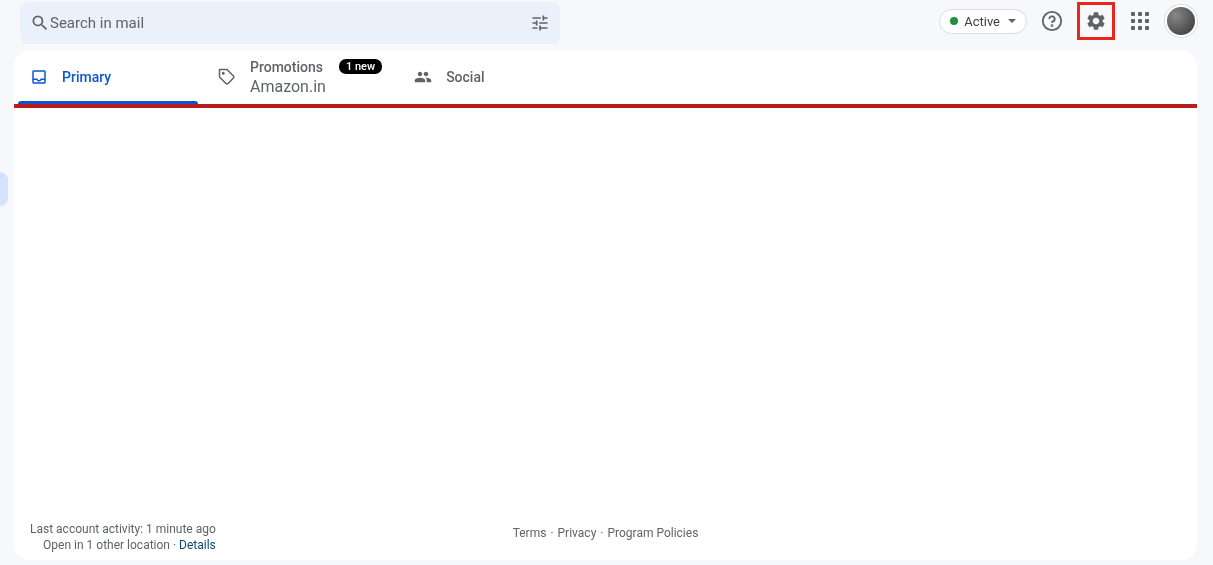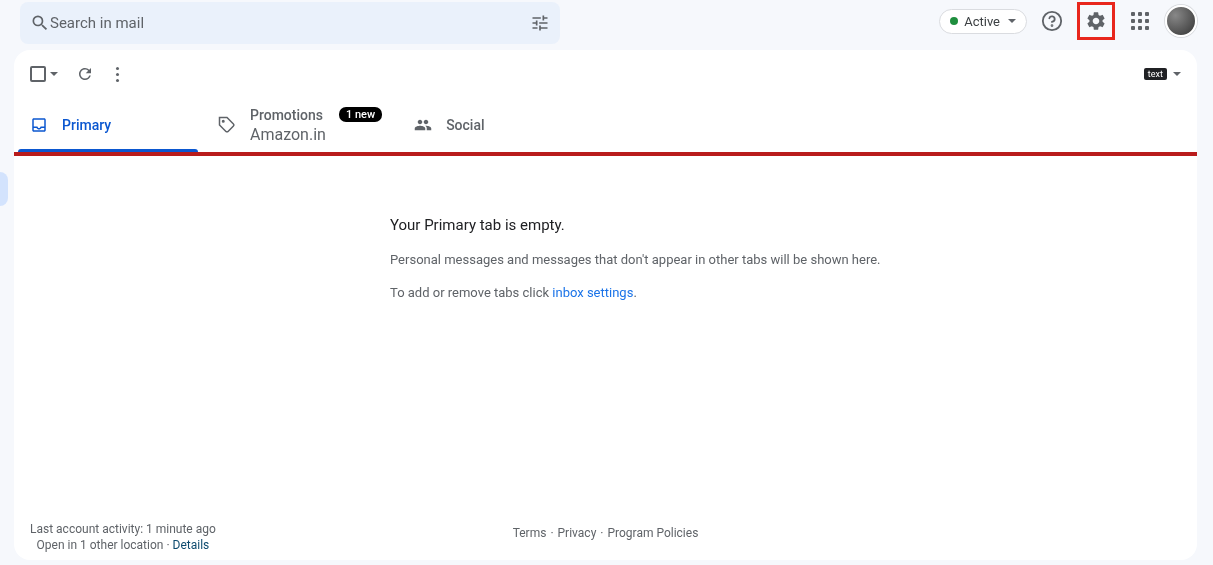--- a/index.html
+++ b/index.html
@@ -48,21 +48,21 @@
     .empty-body a { color: #1a73e8; text-decoration: none; cursor: pointer; }
     
     .footer { position: absolute; bottom: 0; left: 0; right: 0; padding: 8px 16px; display: flex; align-items: flex-end; justify-content: space-between; font-size: 12px; color: #5f6368; }
     .footer-left { display: flex; flex-direction: column; gap: 4px; }
     .storage-bar { width: 170px; height: 4px; background: #e8eaed; border-radius: 2px; overflow: hidden; }
     .storage-fill { height: 100%; background: #202124; width: 12px; }
     .storage-row { display: flex; align-items: center; gap: 8px; }
     .ext-icon { color: #5f6368; cursor: pointer; display: flex; }
     .footer-center { display: flex; gap: 4px; position: absolute; left: 50%; transform: translateX(-50%); bottom: 20px; align-items: flex-end; }
     .footer-center a { color: #5f6368; text-decoration: none; cursor: pointer; }
-    .footer-right { text-align: center; display: flex; flex-direction: column; gap: 2px; }
+    .footer-right { text-align: right; display: flex; flex-direction: column; gap: 2px; }
     .footer-right a { color: #0c4a6e; text-decoration: none; cursor: pointer; }
     
     .sliver { position: absolute; left: 0; top: 172px; width: 8px; height: 34px; background: #d3e3fd; border-radius: 0 17px 17px 0; }
     svg { display: block; }
   </style>
 </head>
 <body>
 
 <div class="sliver"></div>
 
@@ -110,42 +110,20 @@
           <span></span>
           <span></span>
           <span></span>
       </div>
     </div>
     <div class="avatar"></div>
   </div>
 </div>
 
 <div class="main">
-  <div class="toolbar">
-    <div class="toolbar-left">
-      <div class="select-all">
-        <div class="checkbox-box"></div>
-        <span class="dropdown-arrow"></span>
-      </div>
-      <div class="refresh-btn">
-        <svg width="18" height="18" viewBox="0 0 24 24" fill="currentColor">
-            <path d="M17.65 6.35A7.958 7.958 0 0012 4c-4.42 0-7.99 3.58-7.99 8s3.57 8 7.99 8c3.73 0 6.84-2.55 7.73-6h-2.08A5.99 5.99 0 0112 18c-3.31 0-6-2.69-6-6s2.69-6 6-6c1.66 0 3.14.69 4.22 1.78L13 11h7V4l-2.35 2.35z"></path>
-          </svg>
-      </div>
-      <div class="more-btn">
-        <span></span>
-          <span></span>
-          <span></span>
-      </div>
-    </div>
-    <div class="lang-toggle">
-      <span class="lang-badge">text</span>
-      <span class="dropdown-arrow"></span>
-    </div>
-  </div>
 
   <div class="tabs">
     <div class="tab active">
       <svg width="18" height="18" viewBox="0 0 24 24" fill="#0b57d0">
           <path d="M19 3H5c-1.1 0-2 .9-2 2v14c0 1.1.9 2 2 2h14c1.1 0 2-.9 2-2V5c0-1.1-.9-2-2-2zm0 16H5v-3h3.56c.69 1.19 1.97 2 3.45 2s2.75-.81 3.45-2H19v3zm0-5h-4.99c0 1.1-.9 2-2 2s-2-.9-2-2H5V5h14v9z"></path>
         </svg>
       <span>Primary</span>
     </div>
     <div class="tab">
       <svg width="18" height="18" viewBox="0 0 24 24" fill="none" stroke="#5f6368" stroke-width="2">
@@ -161,27 +139,20 @@
       </div>
     </div>
     <div class="tab">
       <svg width="18" height="18" viewBox="0 0 24 24" fill="#5f6368">
           <path d="M16 11c1.66 0 2.99-1.34 2.99-3S17.66 5 16 5s-3 1.34-3 3 1.34 3 3 3zm-8 0c1.66 0 2.99-1.34 2.99-3S9.66 5 8 5 5 6.34 5 8s1.34 3 3 3zm0 2c-2.33 0-7 1.17-7 3.5V19h14v-2.5c0-2.33-4.67-3.5-7-3.5zm8 0c-.29 0-.62.02-.97.05 1.16.84 1.97 1.97 1.97 3.45V19h6v-2.5c0-2.33-4.67-3.5-7-3.5z"></path>
         </svg>
       <span>Social</span>
     </div>
   </div>
 
-  <div class="empty-state">
-    <div class="empty-title">Your Primary tab is empty.</div>
-    <div class="empty-body">Personal messages and messages that don't appear in other tabs will be shown here.</div>
-    <div class="empty-body">
-      <span>To add or remove tabs click </span><a>inbox settings</a><span>.</span>
-    </div>
-  </div>
 
   <div class="footer">
     <div class="footer-center">
       <a>Terms</a>
         <span>·</span>
       <a>Privacy</a>
         <span>·</span>
       <a>Program Policies</a>
     </div>
     <div class="footer-right">

